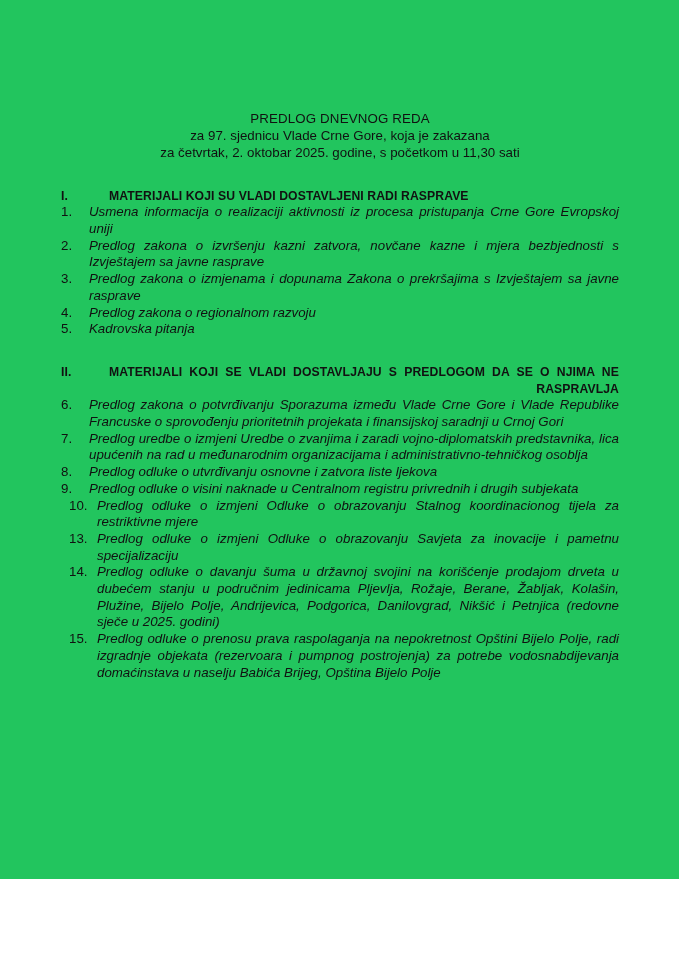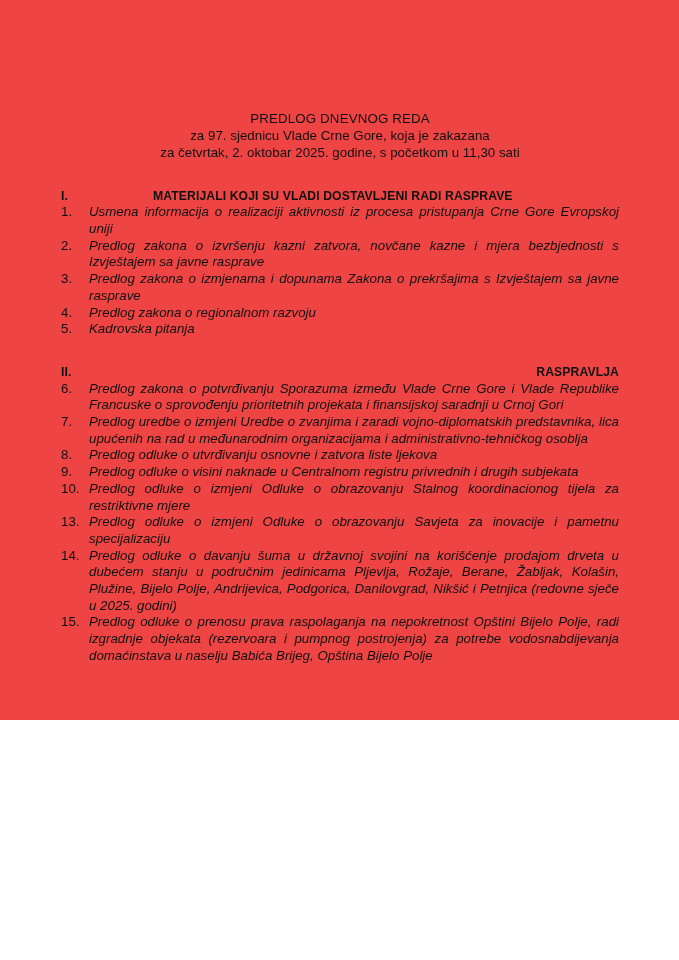--- a/index.html
+++ b/index.html
@@ -9,23 +9,23 @@
     background: #ffffff;
   }
   body {
     font-family: "Liberation Sans", sans-serif;
     color: #111111;
     -webkit-font-smoothing: antialiased;
   }
   .page {
     position: relative;
     width: 679px;
-    height: 720px;
+    height: 879px;
     margin: 0 auto;
-    background: #ef4444;
+    background: #22c55e;
     overflow: hidden;
     box-sizing: border-box;
   }
   .content {
     position: absolute;
     left: 61px;
     top: 0;
     width: 558px;
   }
 
@@ -63,21 +63,20 @@
   }
   .section-heading .roman {
     width: 48px;
     flex: 0 0 48px;
     text-align: left;
   }
   .section-heading .heading-text {
     flex: 1 1 auto;
     text-align: justify;
     text-justify: inter-word;
-    margin-left: 44px;
   }
   
   .section-heading.spread .heading-text > span.l1 {
     display: block;
     text-align: justify;
     text-align-last: justify;
   }
   .section-heading.spread .heading-text > span.l2 {
     display: block;
     text-align: right;
@@ -98,20 +97,21 @@
     padding: 0;
   }
   li.agenda-item .num {
     flex: 0 0 auto;
     min-width: 28px;
     text-align: left;
     white-space: nowrap;
   }
   li.agenda-item .num.wide {
     min-width: 28px;
+    margin-left: 8px;
   }
   li.agenda-item .item-text {
     flex: 1 1 auto;
     text-align: justify;
     text-justify: inter-word;
     -moz-text-align-last: left;
     text-align-last: left;
     hyphens: none;
     font-style: italic;
   }
@@ -155,20 +155,21 @@
       </li>
       <li class="agenda-item">
         <span class="num">5.</span>
         <span class="item-text">Kadrovska pitanja</span>
       </li>
     </ol>
 
     <div class="section-heading spread">
       <span class="roman">II.</span>
       <span class="heading-text">
+        <span class="l1">MATERIJALI KOJI SE VLADI DOSTAVLJAJU S PREDLOGOM DA SE O NJIMA NE</span>
         <span class="l2">RASPRAVLJA</span>
       </span>
     </div>
     <ol class="agenda list-group">
       <li class="agenda-item">
         <span class="num">6.</span>
         <span class="item-text">Predlog zakona o potvrđivanju Sporazuma između Vlade Crne Gore i Vlade Republike Francuske o sprovođenju prioritetnih projekata i finansijskoj saradnji u Crnoj Gori</span>
       </li>
       <li class="agenda-item">
         <span class="num">7.</span>

